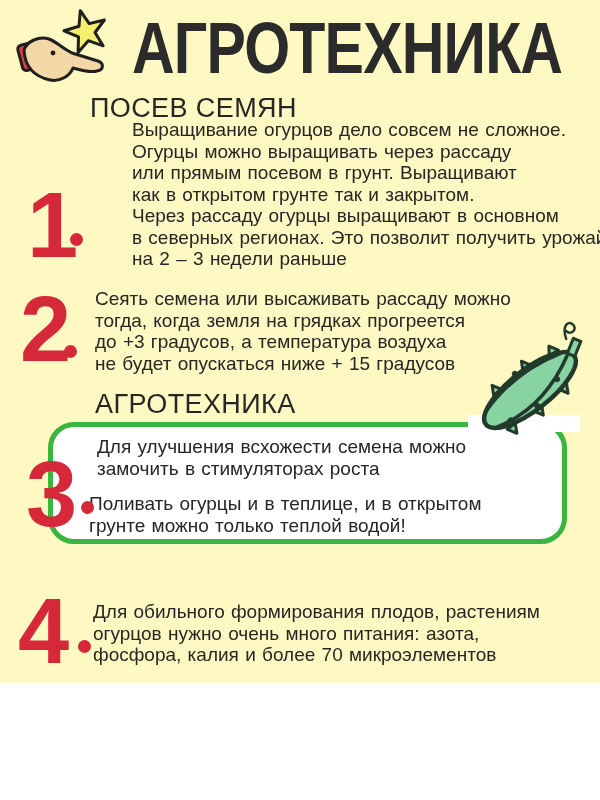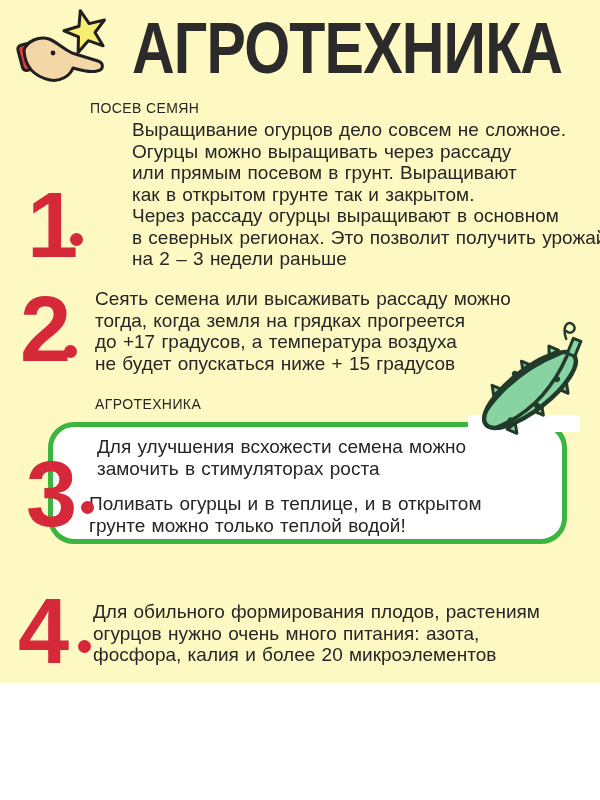--- a/index.html
+++ b/index.html
@@ -7,21 +7,21 @@
     position:relative; width:600px; height:683px; background:#fef9c3;
     font-family:"Liberation Sans", sans-serif; color:#262626; overflow:hidden;padding-left:8px;
   }
   .title {
     position:absolute; left:132px; top:12px;
     font-size:72px; font-weight:700; line-height:72px; letter-spacing:-1px;
     color:#2b2b2b; transform:scaleX(0.82); transform-origin:left top;
     white-space:nowrap;
   }
   .heading {
-    position:absolute; font-size:14px; line-height:25px; letter-spacing:0.4px;
+    position:absolute; font-size:27px; line-height:25px; letter-spacing:0.4px;
     color:#262626; white-space:pre;
   }
   .body-text {
     position:absolute; font-size:19px; line-height:21.5px; white-space:pre;
     letter-spacing:0px; word-spacing:1px; color:#262626;
   }
   .num {
     position:absolute; font-size:92px; font-weight:700; line-height:1;
     color:#d5293a; letter-spacing:-2px;
   }
@@ -61,21 +61,21 @@
 или прямым посевом в грунт. Выращивают
 как в открытом грунте так и закрытом.
 Через рассаду огурцы выращивают в основном
 в северных регионах. Это позволит получить урожай
 на 2 – 3 недели раньше</div>
   <div class="num" style="left:27px; top:179px;">1</div>
   <div class="dot" style="left:70px; top:233px;"></div>
 
   <div class="body-text" style="left:95px; top:288px;">Сеять семена или высаживать рассаду можно
 тогда, когда земля на грядках прогреется
-до +17 градусов, а температура воздуха
+до +3 градусов, а температура воздуха
 не будет опускаться ниже + 15 градусов</div>
   <div class="num" style="left:20px; top:283px;">2</div>
   <div class="dot" style="left:64px; top:345px;"></div>
 
   <div class="heading" style="left:95px; top:392px;">АГРОТЕХНИКА</div>
   <div class="green-box"></div>
   <div class="border-gap-patch"></div>
   <div class="body-text box-tip" style="left:97px; top:436px;">Для улучшения всхожести семена можно
 замочить в стимуляторах роста</div>
   <div class="body-text box-tip" style="left:89px; top:493px;">Поливать огурцы и в теплице, и в открытом
@@ -100,17 +100,17 @@
       <circle cx="34" cy="80" r="3" fill="#223a2b"></circle>
       <circle cx="64" cy="85" r="3" fill="#223a2b"></circle>
       <circle cx="96" cy="76" r="3" fill="#223a2b"></circle>
       <path d="M120,62 l14,-8 4,7 -14,8 z" fill="#87d4a2" stroke="#223a2b" stroke-width="3" stroke-linejoin="round"></path>
       <path d="M128,50 c4,-12 12,-14 14,-8 c2,7 -8,9 -9,2" fill="none" stroke="#223a2b" stroke-width="2.5" stroke-linecap="round"></path>
     </g>
   </svg>
 
   <div class="body-text" style="left:93px; top:601px;">Для обильного формирования плодов, растениям
 огурцов нужно очень много питания: азота,
-фосфора, калия и более 20 микроэлементов</div>
+фосфора, калия и более 70 микроэлементов</div>
   <div class="num" style="left:18px; top:585px;">4</div>
   <div class="dot" style="left:78px; top:640px;"></div>
 
 </div>
 
 </body></html>

